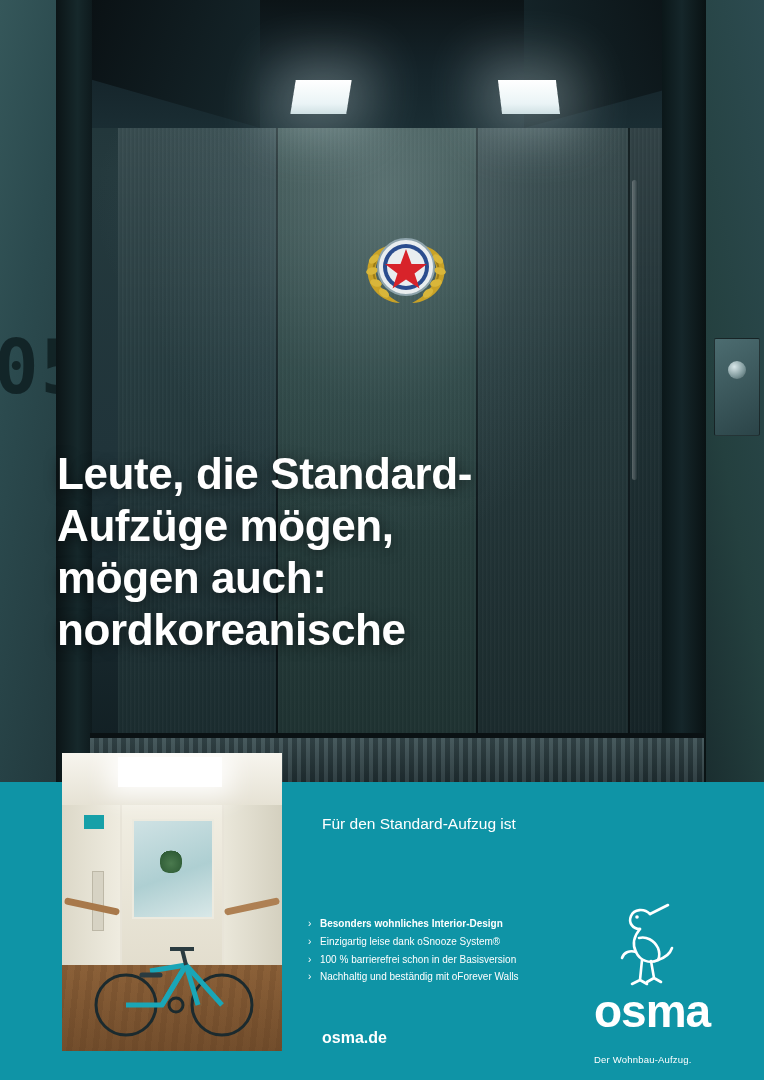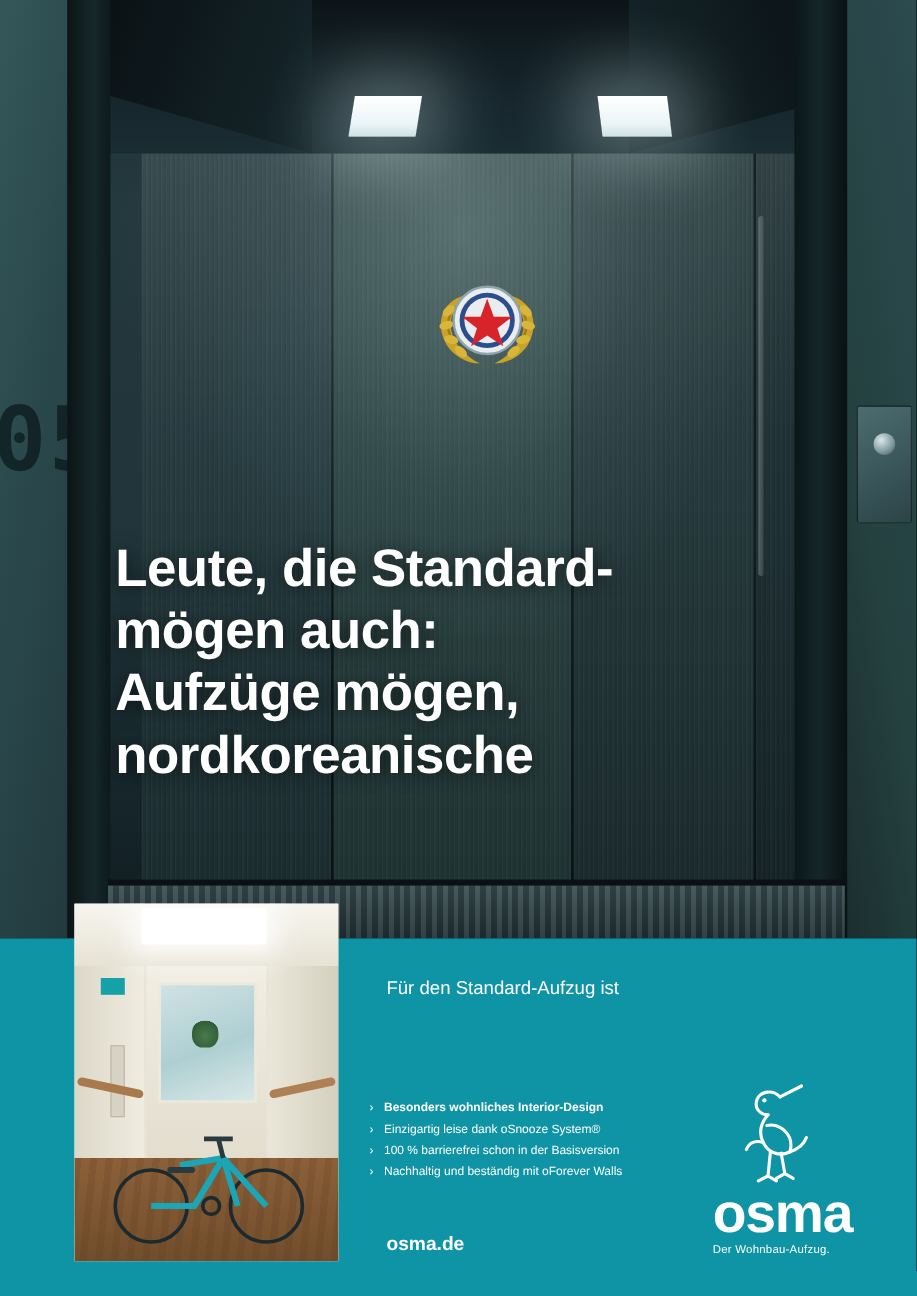--- a/index.html
+++ b/index.html
@@ -167,21 +167,21 @@
     position: absolute;
     left: 57px; top: 448px;
     width: 470px;
     color: #ffffff;
     font-size: 44px;
     line-height: 1.18;
     font-weight: bold;
     letter-spacing: -0.4px;
     text-shadow: 0 2px 14px rgba(0,0,0,0.55);
   }
-  .headline div { white-space: nowrap; padding-left: 39px; }
+  .headline div { white-space: nowrap; }
 
   
   .bottom {
     position: absolute;
     left: 0; top: 782px;
     width: 764px; height: 298px;
     background: #0f94a6;
   }
 
   
@@ -295,21 +295,21 @@
   .logo .word {
     font-size: 46px;
     font-weight: bold;
     letter-spacing: -1px;
     line-height: 1;
     margin-top: 2px;
   }
   .logo .tag {
     font-size: 9.5px;
     letter-spacing: 0.2px;
-    margin-top: 2px;
+    margin-top: 20px;
   }
 </style>
 </head>
 <body>
 
 <div id="ad">
 
   <div class="photo-top">
 
     <div class="shaft-left"></div>
@@ -368,22 +368,22 @@
         <circle cx="54" cy="42" r="28" fill="none" stroke="#8fa4ac" stroke-width="2"></circle>
         <circle cx="54" cy="42" r="23" fill="#2b4d8e"></circle>
         <circle cx="54" cy="42" r="19" fill="#e9edef"></circle>
 
         <polygon points="54,24 59.5,39 75,39 62.5,48.5 67.5,63.5 54,54.5 40.5,63.5 45.5,48.5 33,39 48.5,39" fill="#d8232a"></polygon>
       </svg>
     </div>
 
     <div class="headline">
       <div>Leute, die Standard-</div>
+      <div>Aufzüge mögen,</div>
       <div>mögen auch:</div>
-      <div>Aufzüge mögen,</div>
       <div>nordkoreanische</div>
     </div>
   </div>
 
   <div class="bottom"></div>
 
   <div class="photo-inset">
     <div class="i-wall-l"></div>
     <div class="i-wall-r"></div>
     <div class="i-back"></div>

